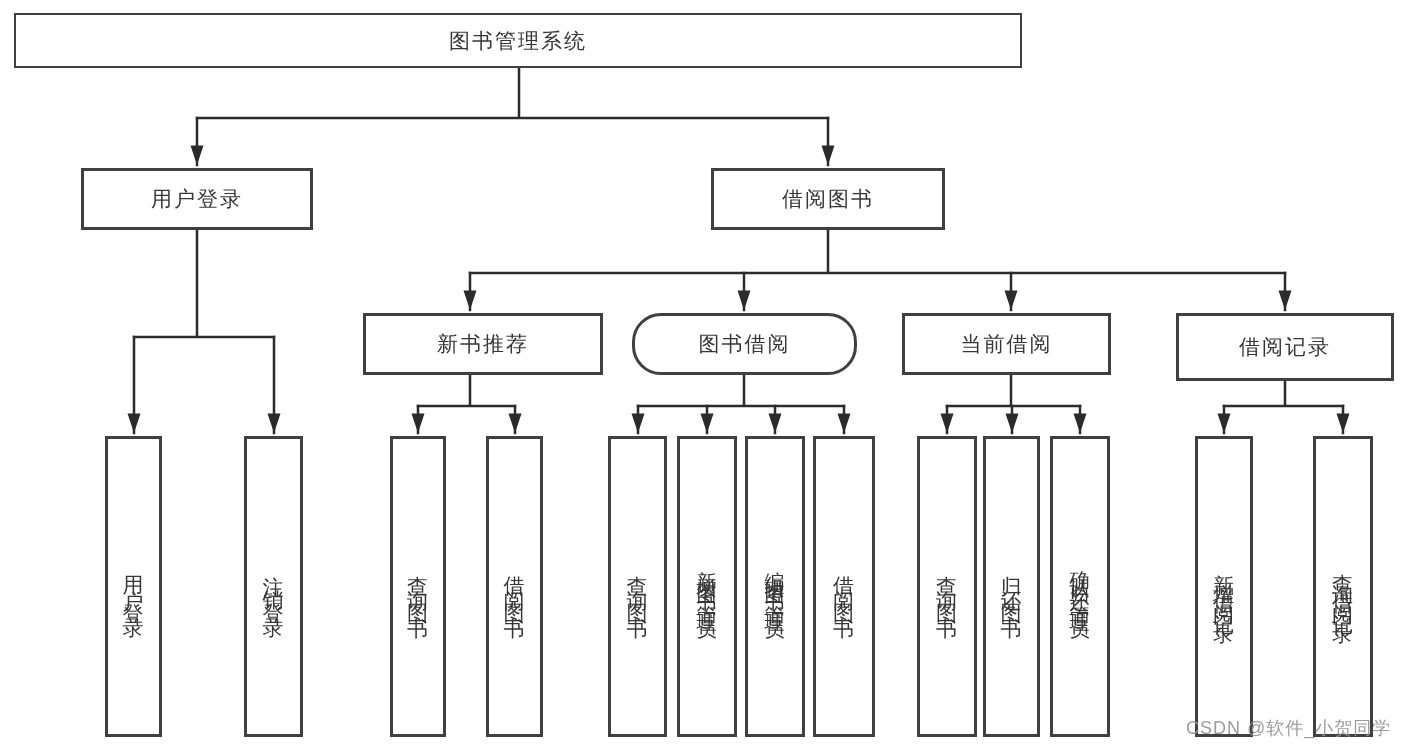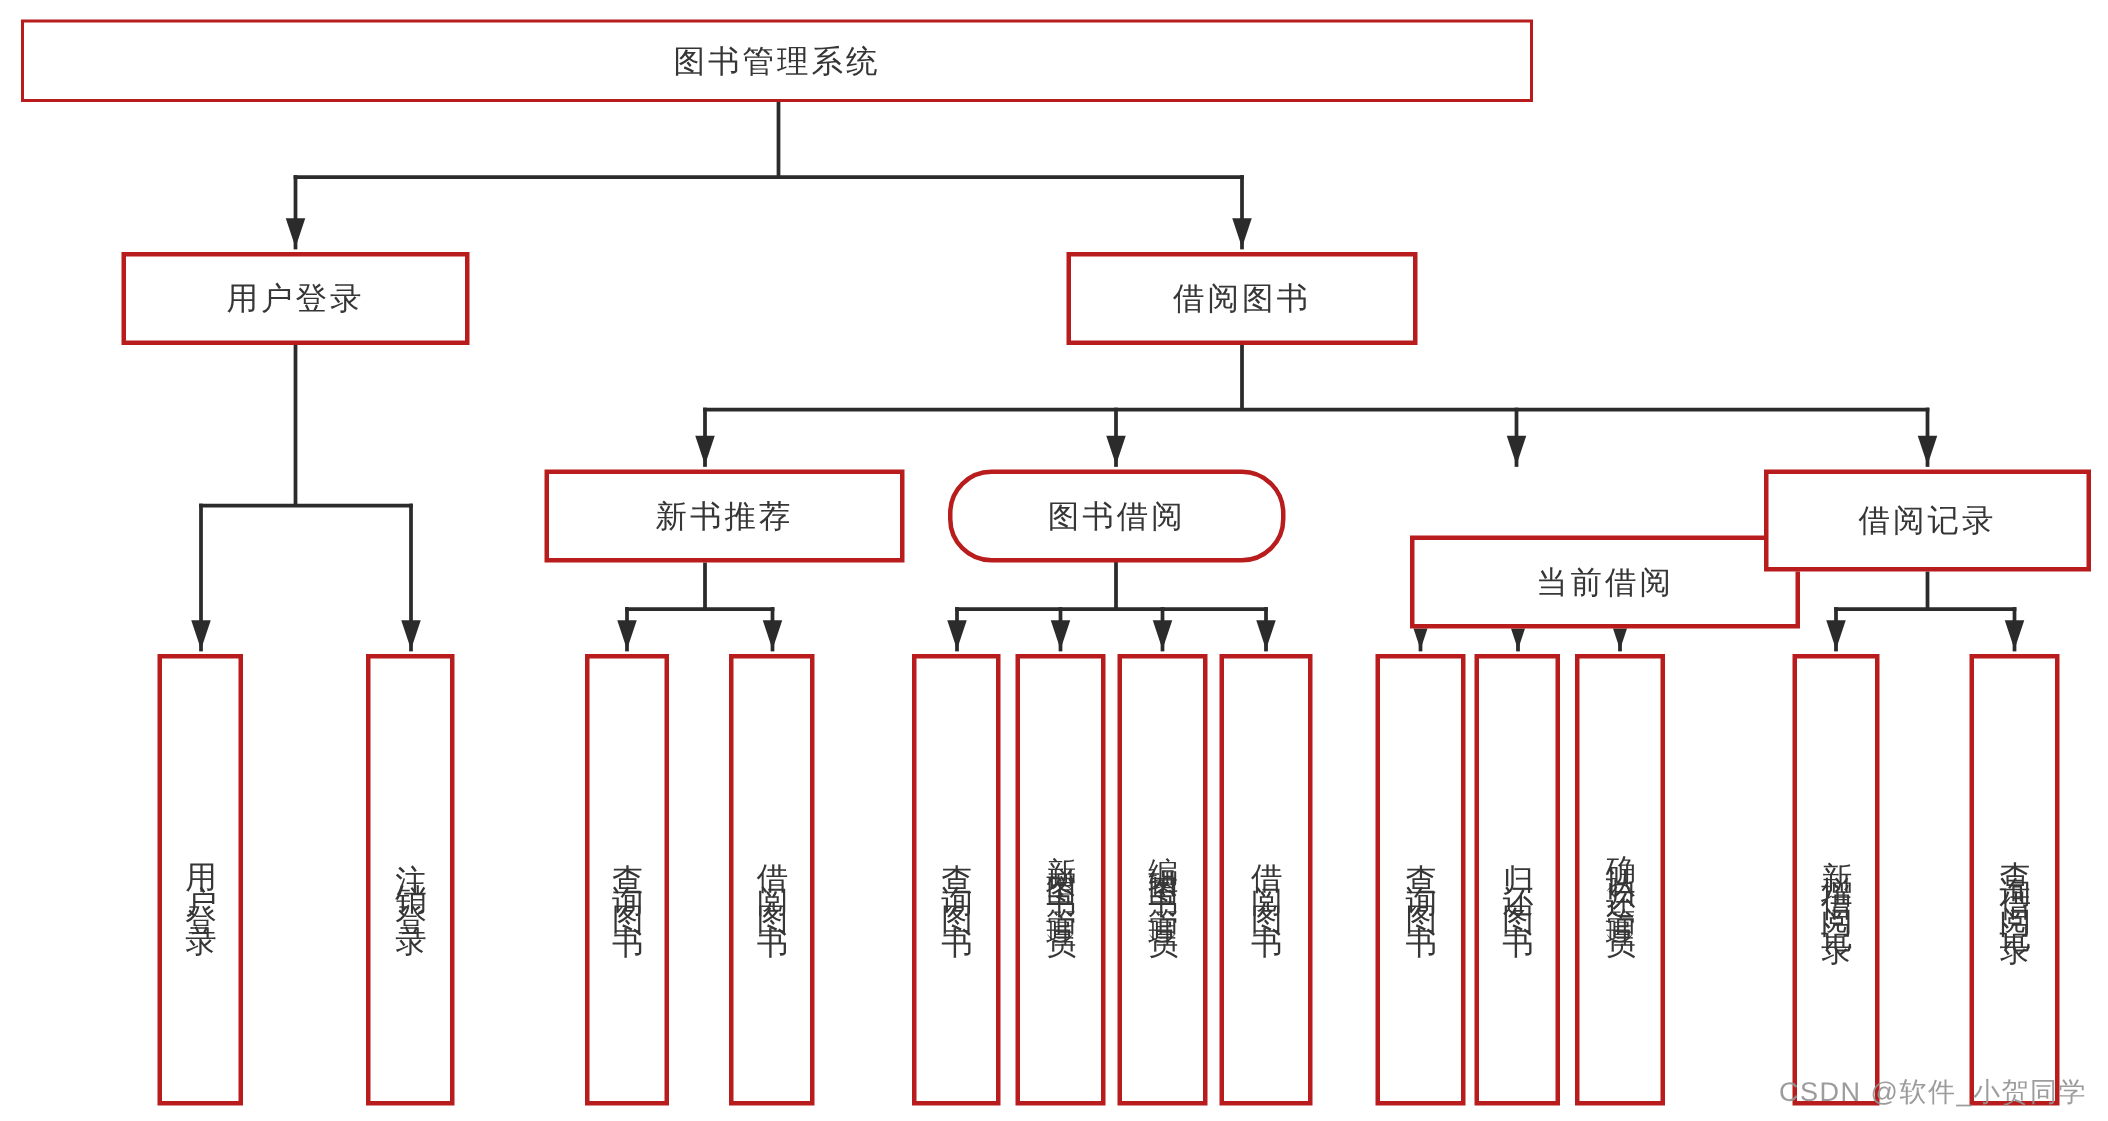--- a/index.html
+++ b/index.html
@@ -8,21 +8,21 @@
     width:1405px;height:747px;
     background:#ffffff;
     font-family:"Liberation Sans","DejaVu Sans",sans-serif;
     overflow:hidden;
   }
   #wires{position:absolute;left:0;top:0;pointer-events:none;}
   .node{
     position:absolute;
     box-sizing:border-box;
     background:#ffffff;
-    border:3px solid #b91c1c;
+    border:3px solid #404040;
     display:flex;align-items:center;justify-content:center;
     color:#363636;
     font-size:21px;
     letter-spacing:2px;
     white-space:nowrap;
     z-index:2;
   }
   .node.root{border-width:2px;font-size:21px;}
   .node.vert{
     writing-mode:vertical-rl;
@@ -92,21 +92,21 @@
     </g>
   </svg>
 
   <div class="node root" style="left:14px;top:13px;width:1008px;height:55px;">图书管理系统</div>
 
   <div class="node" style="left:81px;top:168px;width:232px;height:62px;">用户登录</div>
   <div class="node" style="left:711px;top:168px;width:234px;height:62px;">借阅图书</div>
 
   <div class="node" style="left:363px;top:313px;width:240px;height:62px;">新书推荐</div>
   <div class="node" style="left:632px;top:313px;width:225px;height:62px;border-radius:29px;">图书借阅</div>
-  <div class="node" style="left:940px;top:313px;width:260px;height:62px;margin-top:44px;">当前借阅</div>
+  <div class="node" style="left:902px;top:313px;width:209px;height:62px;">当前借阅</div>
   <div class="node" style="left:1176px;top:313px;width:218px;height:68px;">借阅记录</div>
 
   <div class="node vert len4" style="left:105px;top:436px;width:57px;height:301px;">用户登录</div>
   <div class="node vert len4" style="left:244px;top:436px;width:59px;height:301px;">注销登录</div>
 
   <div class="node vert len4" style="left:390px;top:436px;width:56px;height:301px;">查询图书</div>
   <div class="node vert len4" style="left:486px;top:436px;width:57px;height:301px;">借阅图书</div>
 
   <div class="node vert len4" style="left:608px;top:436px;width:59px;height:301px;">查询图书</div>
   <div class="node vert len9" style="left:677px;top:436px;width:60px;height:301px;">新增图书（管理员）</div>

